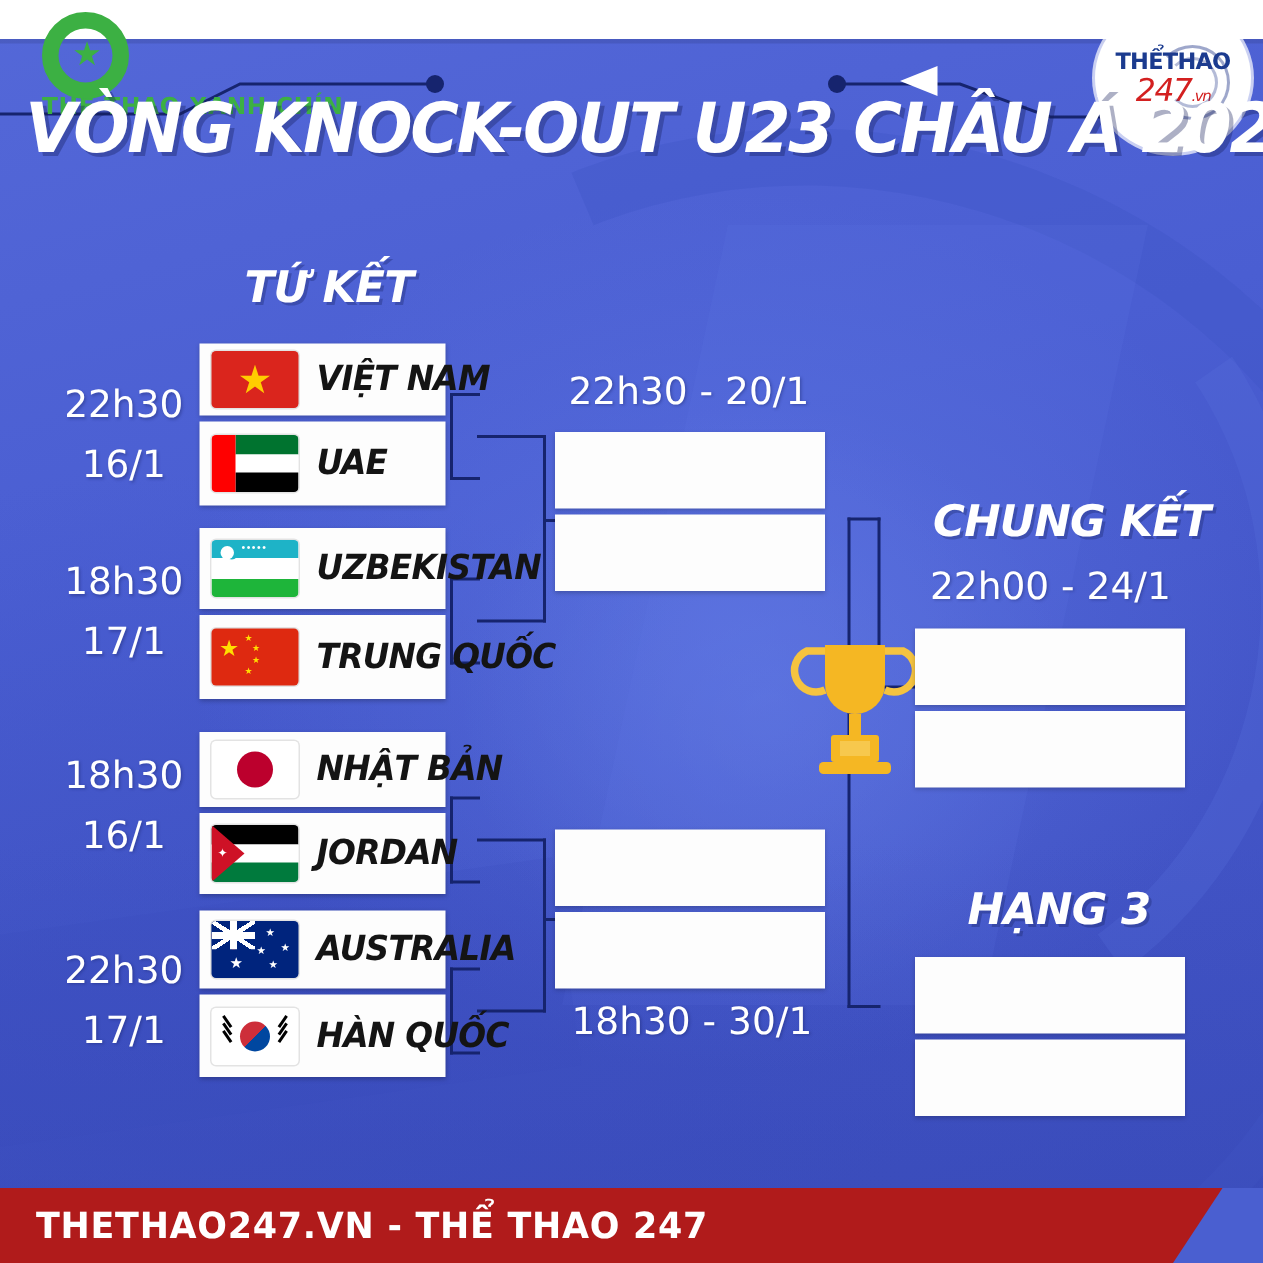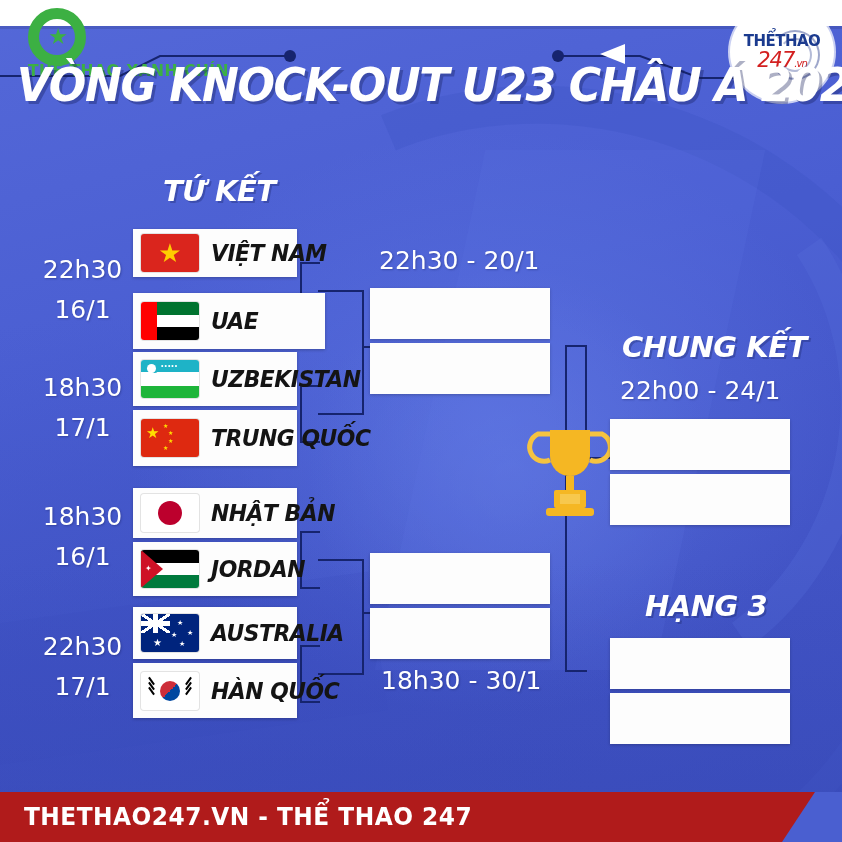--- a/index.html
+++ b/index.html
@@ -289,21 +289,21 @@
   <div class="cn" style="left:565px;top:670px;width:22px;height:2px;"></div>
   <div class="cn" style="left:585px;top:345px;width:2px;height:113px;"></div>
   <div class="cn" style="left:585px;top:457px;width:26px;height:2px;"></div>
 
   <div class="team" style="left:133px;top:229px;width:164px;height:48px;">
     <span class="flag f-vn">
         <span class="star">★</span>
       </span>
     <span class="tname">VIỆT NAM</span>
   </div>
-  <div class="team" style="left:133px;top:281px;width:192px;height:56px;margin-top:12px;">
+  <div class="team" style="left:133px;top:281px;width:164px;height:56px;">
     <span class="flag f-uae">
       <span class="r r1"></span>
         <span class="r r2"></span>
         <span class="r r3"></span>
         <span class="bar"></span>
     </span>
     <span class="tname">UAE</span>
   </div>
 
   <div class="team" style="left:133px;top:352px;width:164px;height:54px;text-align:center;">

